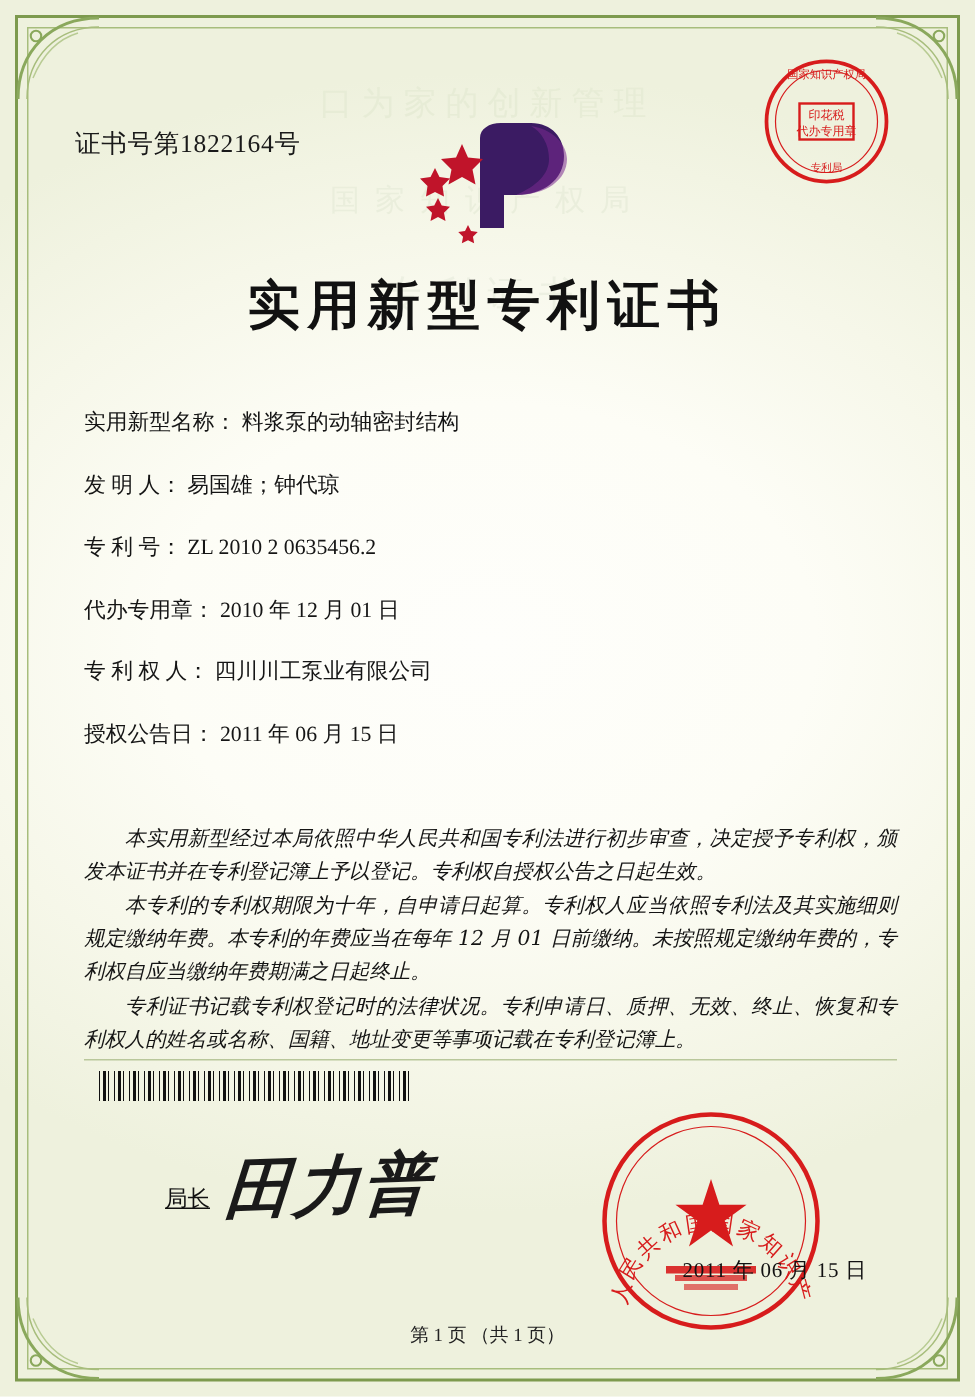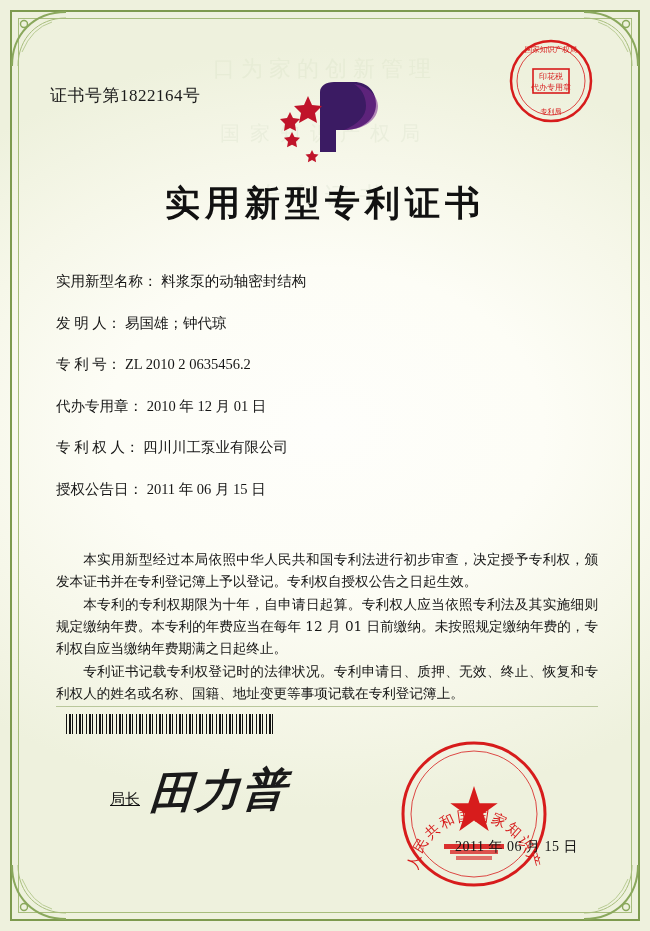--- a/index.html
+++ b/index.html
@@ -119,20 +119,21 @@
   .body-text {
     position: absolute;
     left: 56px;
     right: 52px;
     top: 548px;
     font-size: 13.6px;
     line-height: 1.62;
     color: #141414;
     text-align: justify;
     font-family: "DejaVu Serif", serif;
+    font-style: italic;
   }
   .body-text p {
     margin: 0 0 1px 0;
     text-indent: 2em;
   }
 
   .barcode {
     position: absolute;
     left: 66px;
     top: 714px;
@@ -323,13 +324,14 @@
       </text>
       <path d="M76 48 l5.6 17.2 18.1 0 -14.6 10.6 5.6 17.2 -14.7 -10.6 -14.7 10.6 5.6 -17.2 -14.6 -10.6 18.1 0 Z" fill="#d71c1c"></path>
       <path d="M46 106 h60 v5 h-60 z" fill="#d71c1c" opacity="0.9"></path>
       <path d="M52 112 h48 v4 h-48 z" fill="#d71c1c" opacity="0.75"></path>
       <path d="M58 118 h36 v4 h-36 z" fill="#d71c1c" opacity="0.6"></path>
     </svg>
   </div>
 
   <div class="issue-date">2011 年 06 月 15 日</div>
 
+  <div class="page-no">第 1 页 （共 1 页）</div>
 </div>
 
 </body></html>

